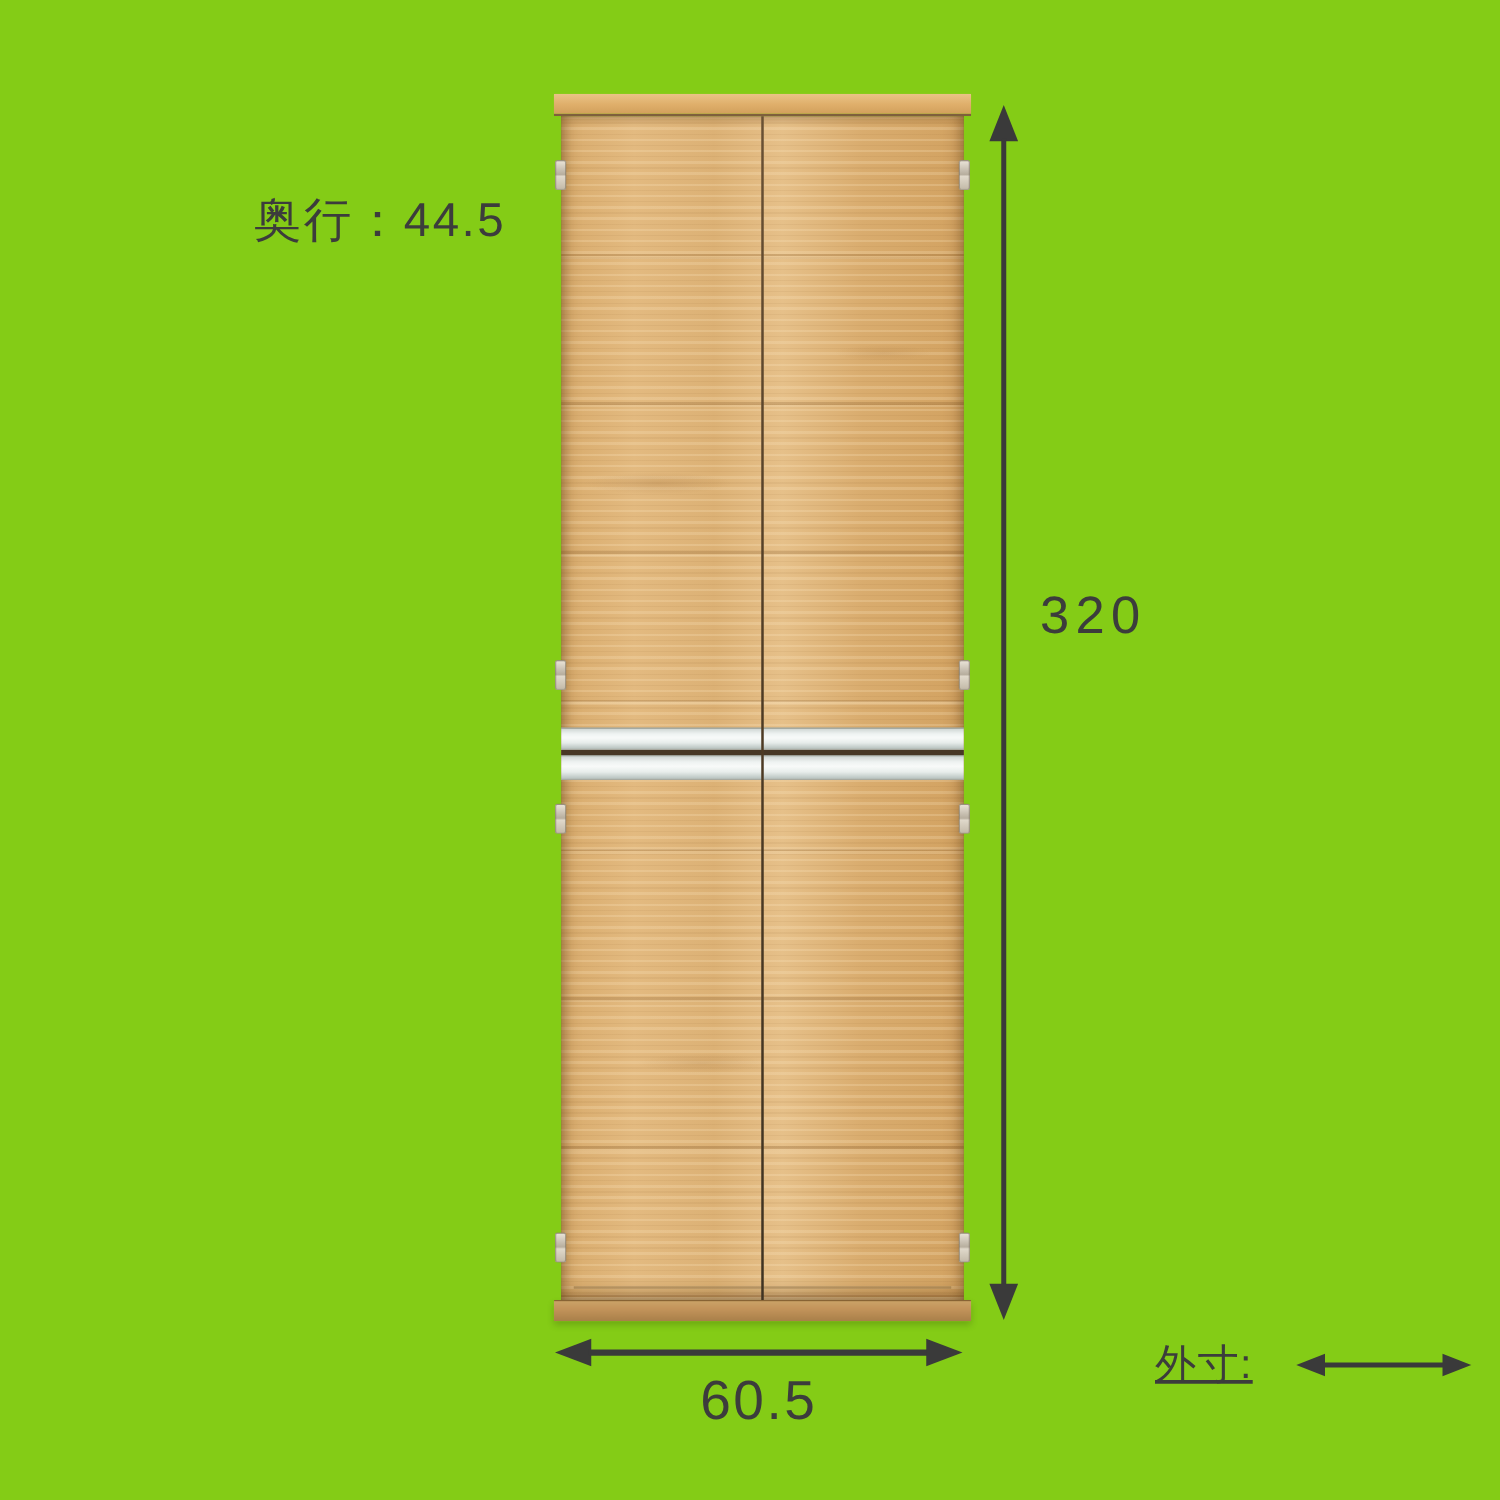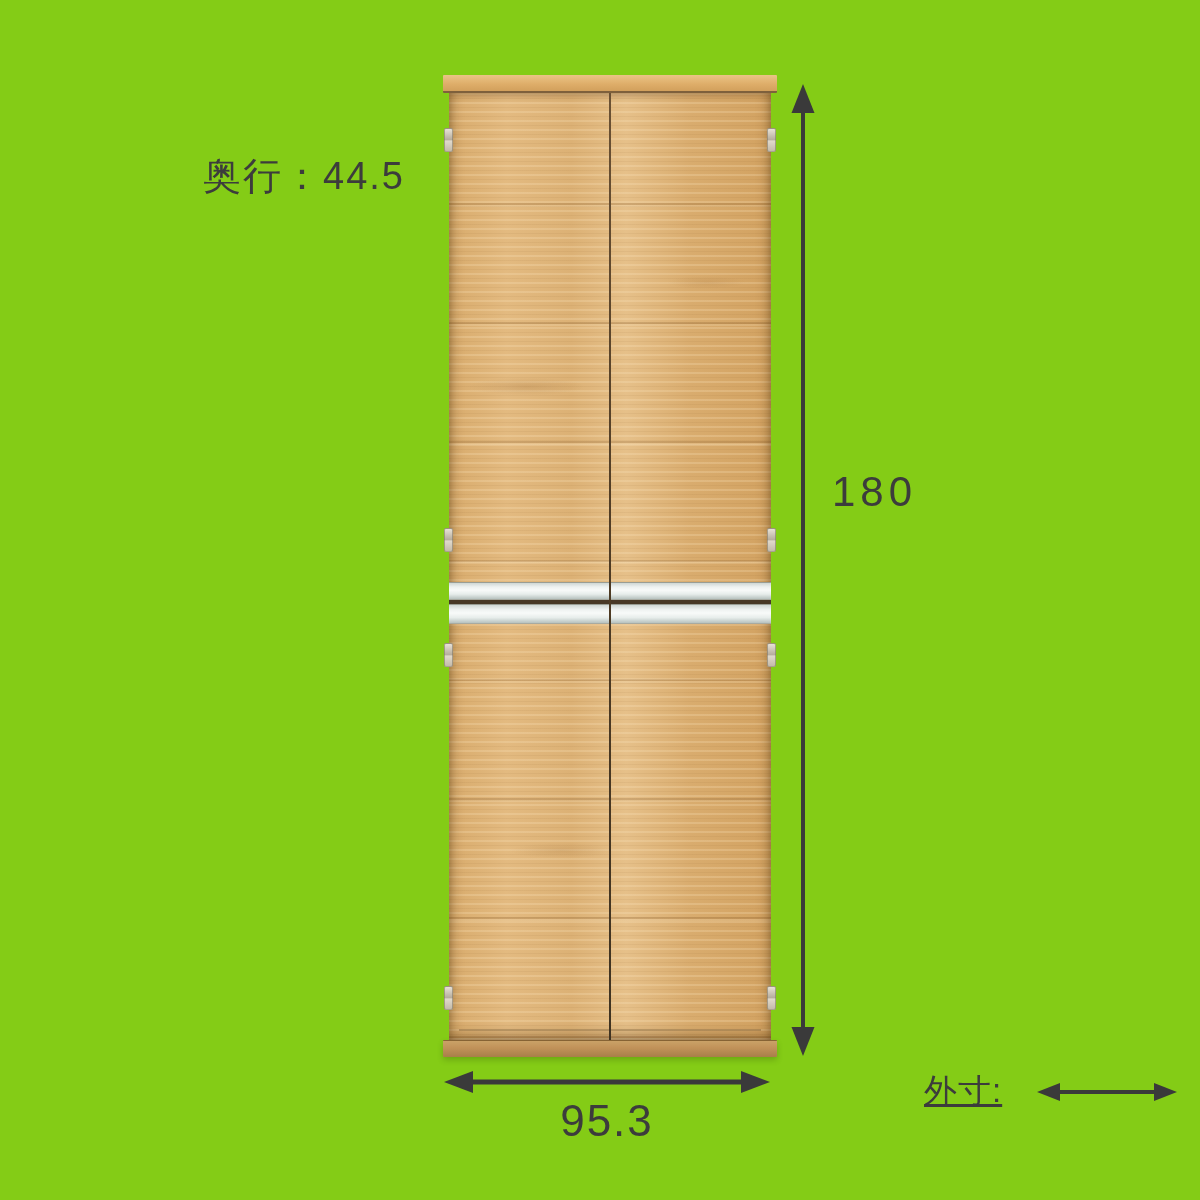--- a/index.html
+++ b/index.html
@@ -191,29 +191,29 @@
 
     <div class="cabinet-base"></div>
   </div>
 
   <svg class="v-arrow" width="26" height="974" viewBox="0 0 26 974">
     <polygon class="arrow-shape" points="13,1 24.5,30 1.5,30" stroke-width="0"></polygon>
     <line x1="13" y1="28" x2="13" y2="946" stroke="#3a3a3a" stroke-width="4"></line>
     <polygon class="arrow-shape" points="13,973 24.5,944 1.5,944" stroke-width="0"></polygon>
   </svg>
 
-  <div class="label height-label">180</div>
+  <div class="label height-label">320</div>
 
   <svg class="h-arrow" width="328" height="28" viewBox="0 0 328 28">
     <polygon class="arrow-shape" points="1,14 30,3 30,25" stroke-width="0"></polygon>
     <line x1="28" y1="14" x2="300" y2="14" stroke="#3a3a3a" stroke-width="5"></line>
     <polygon class="arrow-shape" points="327,14 298,3 298,25" stroke-width="0"></polygon>
   </svg>
 
-  <div class="label width-label">95.3</div>
+  <div class="label width-label">60.5</div>
 
   <div class="label legend-outer-label">外寸:</div>
 
   <svg class="legend-arrow" width="142" height="22" viewBox="0 0 142 22">
     <polygon class="arrow-shape" points="1,11 24,2 24,20" stroke-width="0"></polygon>
     <line x1="22" y1="11" x2="120" y2="11" stroke="#3a3a3a" stroke-width="4"></line>
     <polygon class="arrow-shape" points="141,11 118,2 118,20" stroke-width="0"></polygon>
   </svg>
 
 

